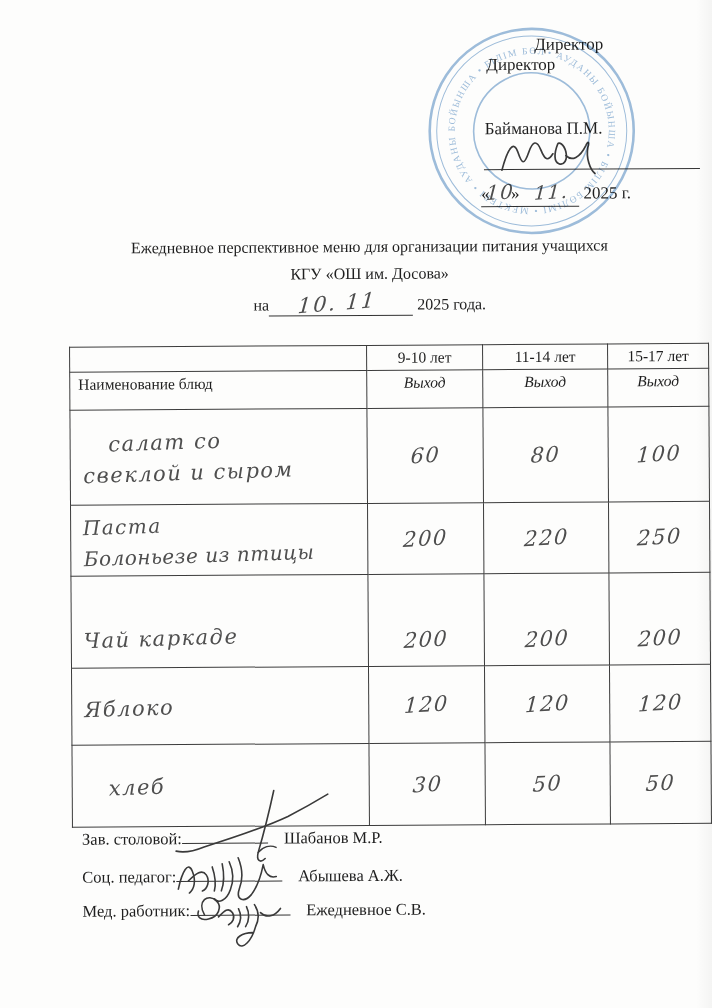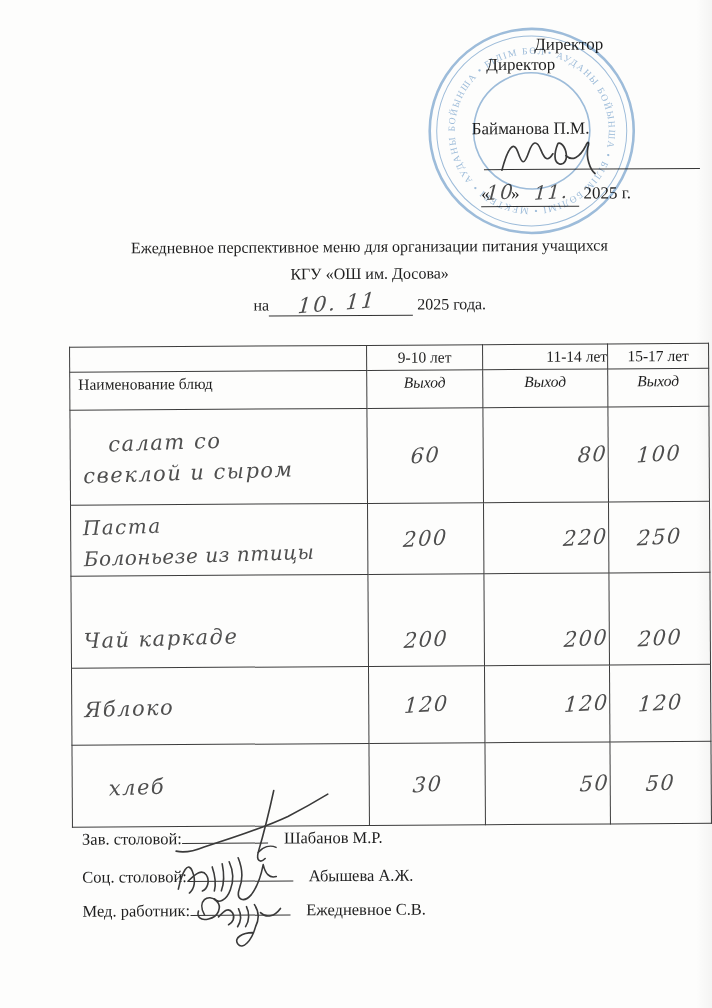--- a/index.html
+++ b/index.html
@@ -14,21 +14,21 @@
     content:"";position:absolute;top:0;right:0;width:16px;height:100%;
     background:linear-gradient(to right,rgba(0,0,0,0),rgba(0,0,0,0.035));
     pointer-events:none;
   }
 
   
   .appr{position:absolute;font-size:17px;white-space:nowrap;}
   .appr-approve{left:537px;top:36px;}
   .appr-director{left:489px;top:56px;}
   .appr-school{left:489px;top:93px;}
-  .appr-name{left:474px;top:120px;}
+  .appr-name{left:487px;top:120px;}
   .sig-line{position:absolute;left:486px;top:150px;width:216px;height:20px;border-bottom:1.6px solid #333;}
   .dir-sig{position:absolute;left:498px;top:133px;}
   .date-row{position:absolute;left:483px;top:181px;font-size:17px;white-space:nowrap;}
   .date-underlined{display:inline-block;border-bottom:1.6px solid #333;padding:0 10px 2px 0;}
   .q{letter-spacing:-1px;}
 
   
   .hw{
     font-family:"DejaVu Serif",serif;font-style:italic;color:#4e4e4e;
     display:inline-block;transform:rotate(-3deg) skewX(-7deg);
@@ -47,21 +47,21 @@
   
   .title-block{position:absolute;left:0;top:238px;width:712px;text-align:center;padding-left:30px;box-sizing:border-box;}
   .title-block .t1{font-size:16px;}
   .title-block .t2{font-size:16px;margin-top:9px;}
   .title-block .t3{font-size:16px;margin-top:8px;}
   .t3-line{display:inline-block;border-bottom:1.6px solid #333;min-width:128px;padding:0 14px 1px 2px;}
 
   
   .menu{position:absolute;left:70px;top:345px;border-collapse:collapse;table-layout:fixed;}
   .menu td{border:1.6px solid #3c3c3c;padding:0;vertical-align:middle;overflow:visible;}
-  .menu .c0{width:288px;} .menu .c1{width:115px;} .menu .c2{width:124px;text-align:right;} .menu .c3{width:100px;}
+  .menu .c0{width:288px;} .menu .c1{width:115px;} .menu .c2{width:124px;} .menu .c3{width:100px;}
   .row-age td{height:24px;text-align:center;font-size:15.5px;}
   .row-head td{height:34px;vertical-align:top;font-size:15.5px;padding-top:3px;}
   .row-head .name-h{text-align:left;padding-left:8px;}
   .row-head .out-h{text-align:center;font-style:italic;}
   tr.r0 td{height:94px;} tr.r1 td{height:70px;} tr.r2 td{height:77px;}
   tr.r3 td{height:76px;} tr.r4 td{height:81px;}
   tr.r2 td{vertical-align:bottom;}
   tr.r2 .dish,tr.r2 .val{padding-bottom:14px;}
   .dish{font-family:"DejaVu Serif",serif;font-style:italic;color:#4f4f4f;
         font-size:21px;line-height:31px;padding-left:12px;letter-spacing:1.5px;
@@ -198,21 +198,21 @@
 
   <div class="sig-row sr0">
     <span>Зав. столовой:</span><span class="u"></span><span class="sig-name">Шабанов  М.Р.</span>
     <svg class="sig-svg sv0" width="165" height="80" viewBox="0 0 165 80">
       <path d="M6,64 C14,66 24,64 34,60 C60,52 92,42 118,30 C134,22 148,14 158,8" stroke-width="1.6"></path>
       <path d="M104,4 C100,22 94,46 88,66 C86,74 90,77 95,72" stroke-width="1.6"></path>
       <path d="M88,66 C93,60 100,58 106,61" stroke-width="1.4"></path>
     </svg>
   </div>
   <div class="sig-row sr1">
-    <span>Соц. столовой:</span><span class="u"></span><span class="sig-name">Абышева А.Ж.</span>
+    <span>Соц. педагог:</span><span class="u"></span><span class="sig-name">Абышева А.Ж.</span>
     <svg class="sig-svg sv1" width="120" height="60" viewBox="0 0 120 60">
       <path d="M6,40 C10,22 16,12 20,22 C24,32 22,40 17,44" stroke-width="1.6"></path>
       <path d="M16,32 C24,24 30,20 34,26 C38,32 35,40 30,42" stroke-width="1.6"></path>
       <path d="M40,18 C43,27 44,34 42,42 M50,15 C52,25 52,34 49,42" stroke-width="1.6"></path>
       <path d="M57,13 C61,22 62,31 58,41 C54,52 46,55 42,50" stroke-width="1.6"></path>
       <path d="M66,9 C70,19 71,30 67,40 C63,52 72,54 79,46 C85,38 89,26 91,16 C93,25 97,30 104,28" stroke-width="1.6"></path>
     </svg>
   </div>
   <div class="sig-row sr2">
     <span>Мед. работник:</span><span class="u"></span><span class="sig-name">Ежедневное С.В.</span>

